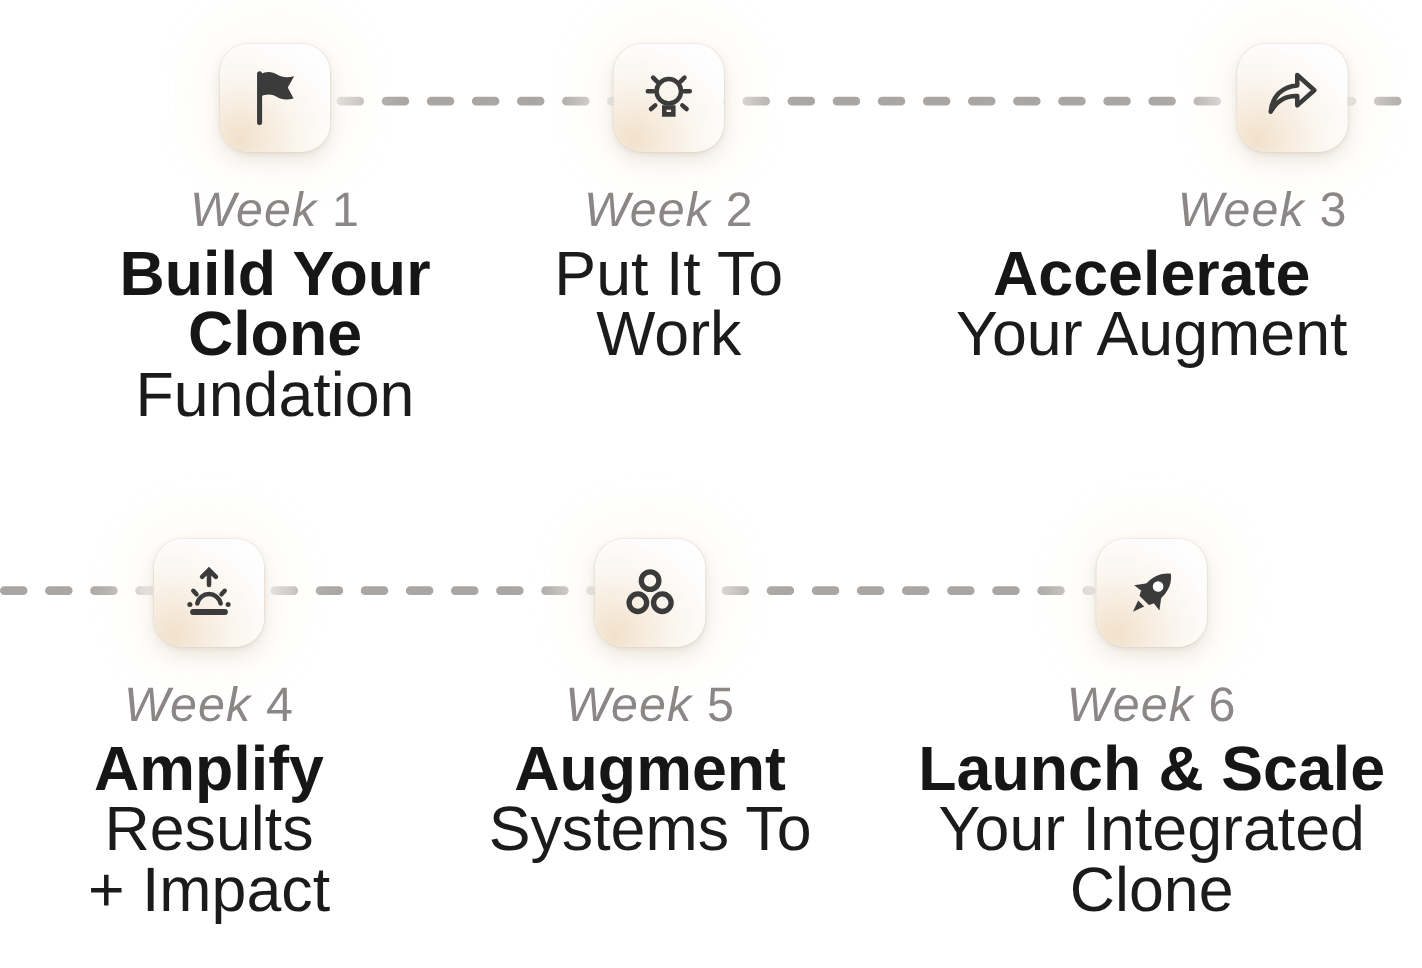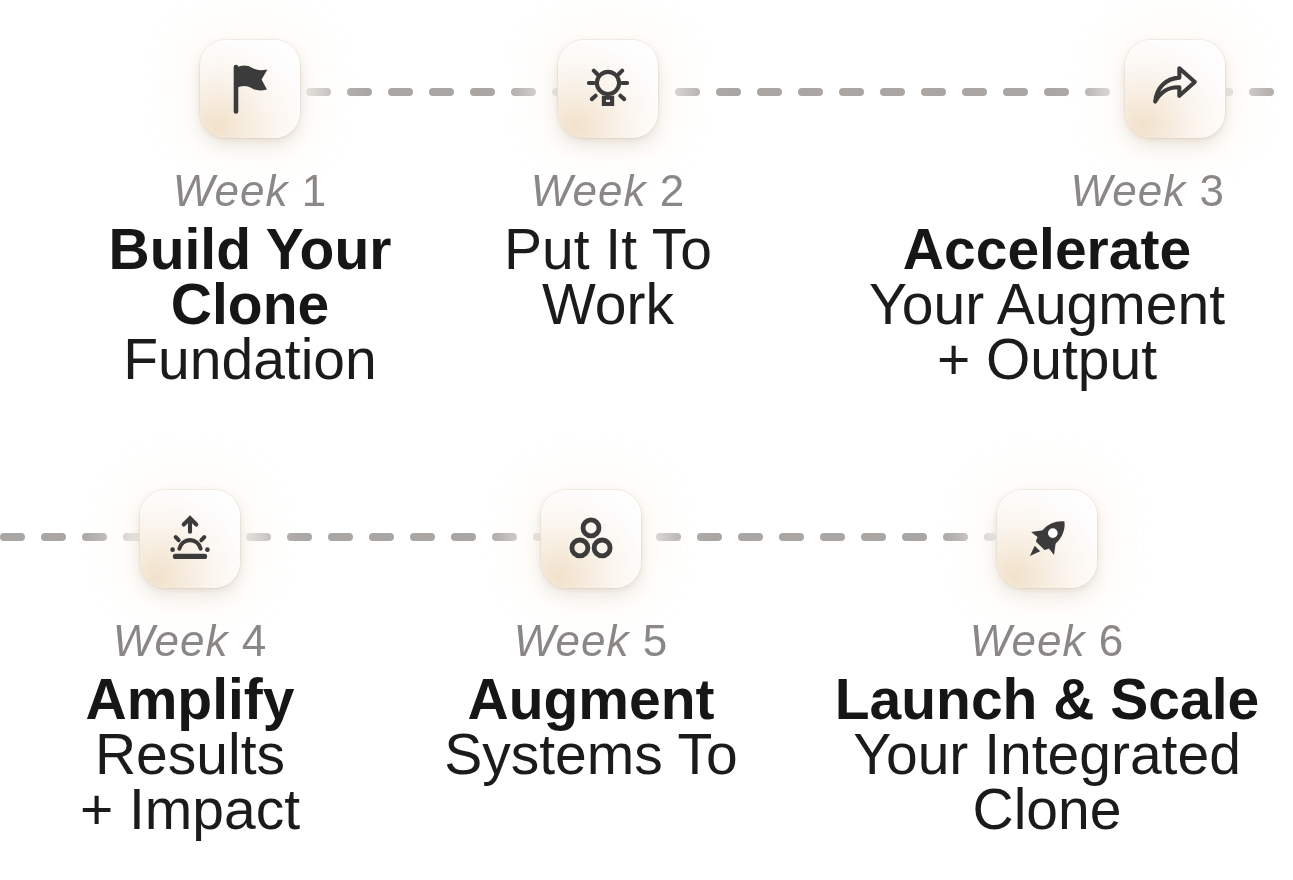--- a/index.html
+++ b/index.html
@@ -88,21 +88,20 @@
   <div class="col c3">
     <div class="card">
       <svg viewBox="0 0 24 24" fill="none" stroke="#3b3b3b" stroke-width="1.7" stroke-linejoin="round" stroke-linecap="round">
         <path d="M13.8 3.4 L20.2 9.1 L13.8 14.8 V11.3 C9.6 11.1 6.1 13.1 3.8 17.2 C4.4 11.4 8.1 7.7 13.8 7.3 V3.4 Z"></path>
       </svg>
     </div>
     <div class="week"><span class="w">Week</span><span class="n"> <span>3</span></span></div>
     <div class="headline">
       <div class="line"><b>Accelerate</b><span></span></div>
       <div class="line"><b></b><span>Your Augment</span></div>
-      <div class="line"><b></b><span>+ Output</span></div>
     </div>
   </div>
 
   <div class="col c4">
     <div class="card">
       <svg viewBox="0 0 24 24" fill="none" stroke="#3b3b3b" stroke-width="1.7" stroke-linecap="round">
         <path d="M12 9 V3.6 M9.4 6 L12 3.4 L14.6 6"></path>
         <path d="M7.6 16 A4.5 4.5 0 0 1 16.4 16"></path>
         <path d="M6 19.2 H18" stroke-width="2.2"></path>
         <path d="M6.1 11.2 l1.2 1.3 M17.9 11.2 l-1.2 1.3"></path>

